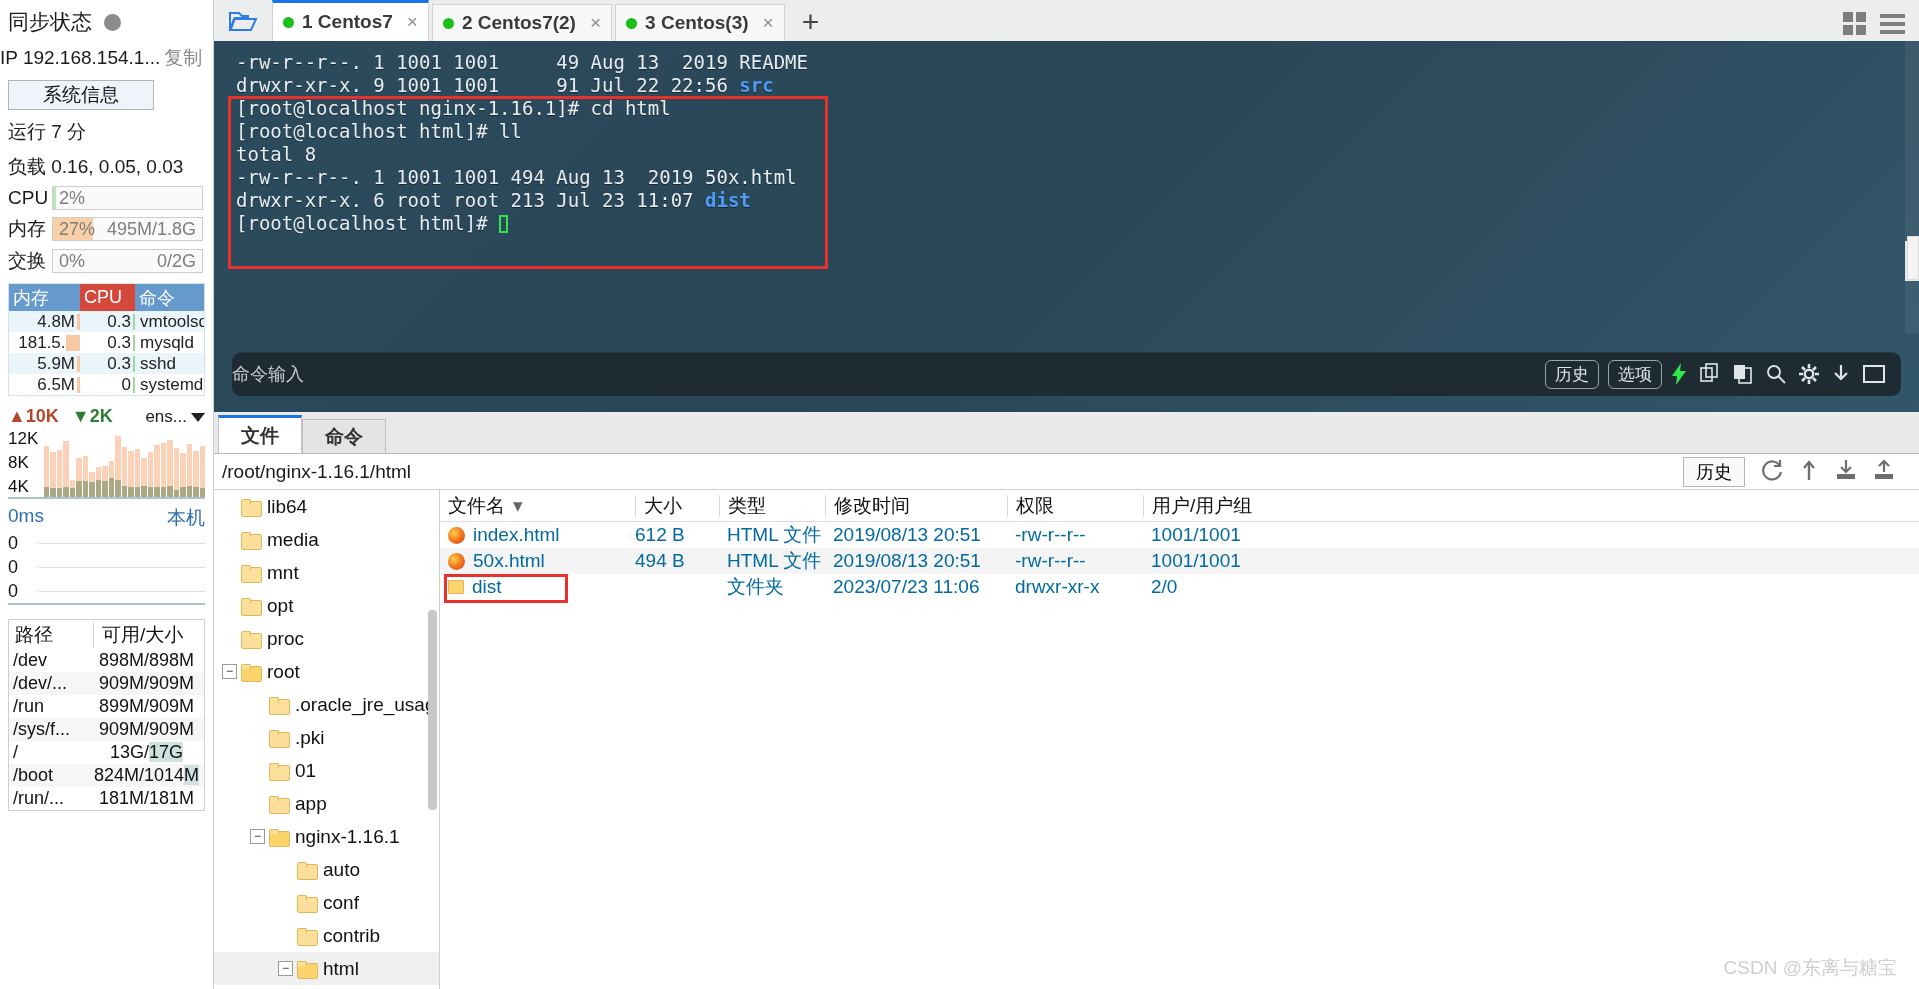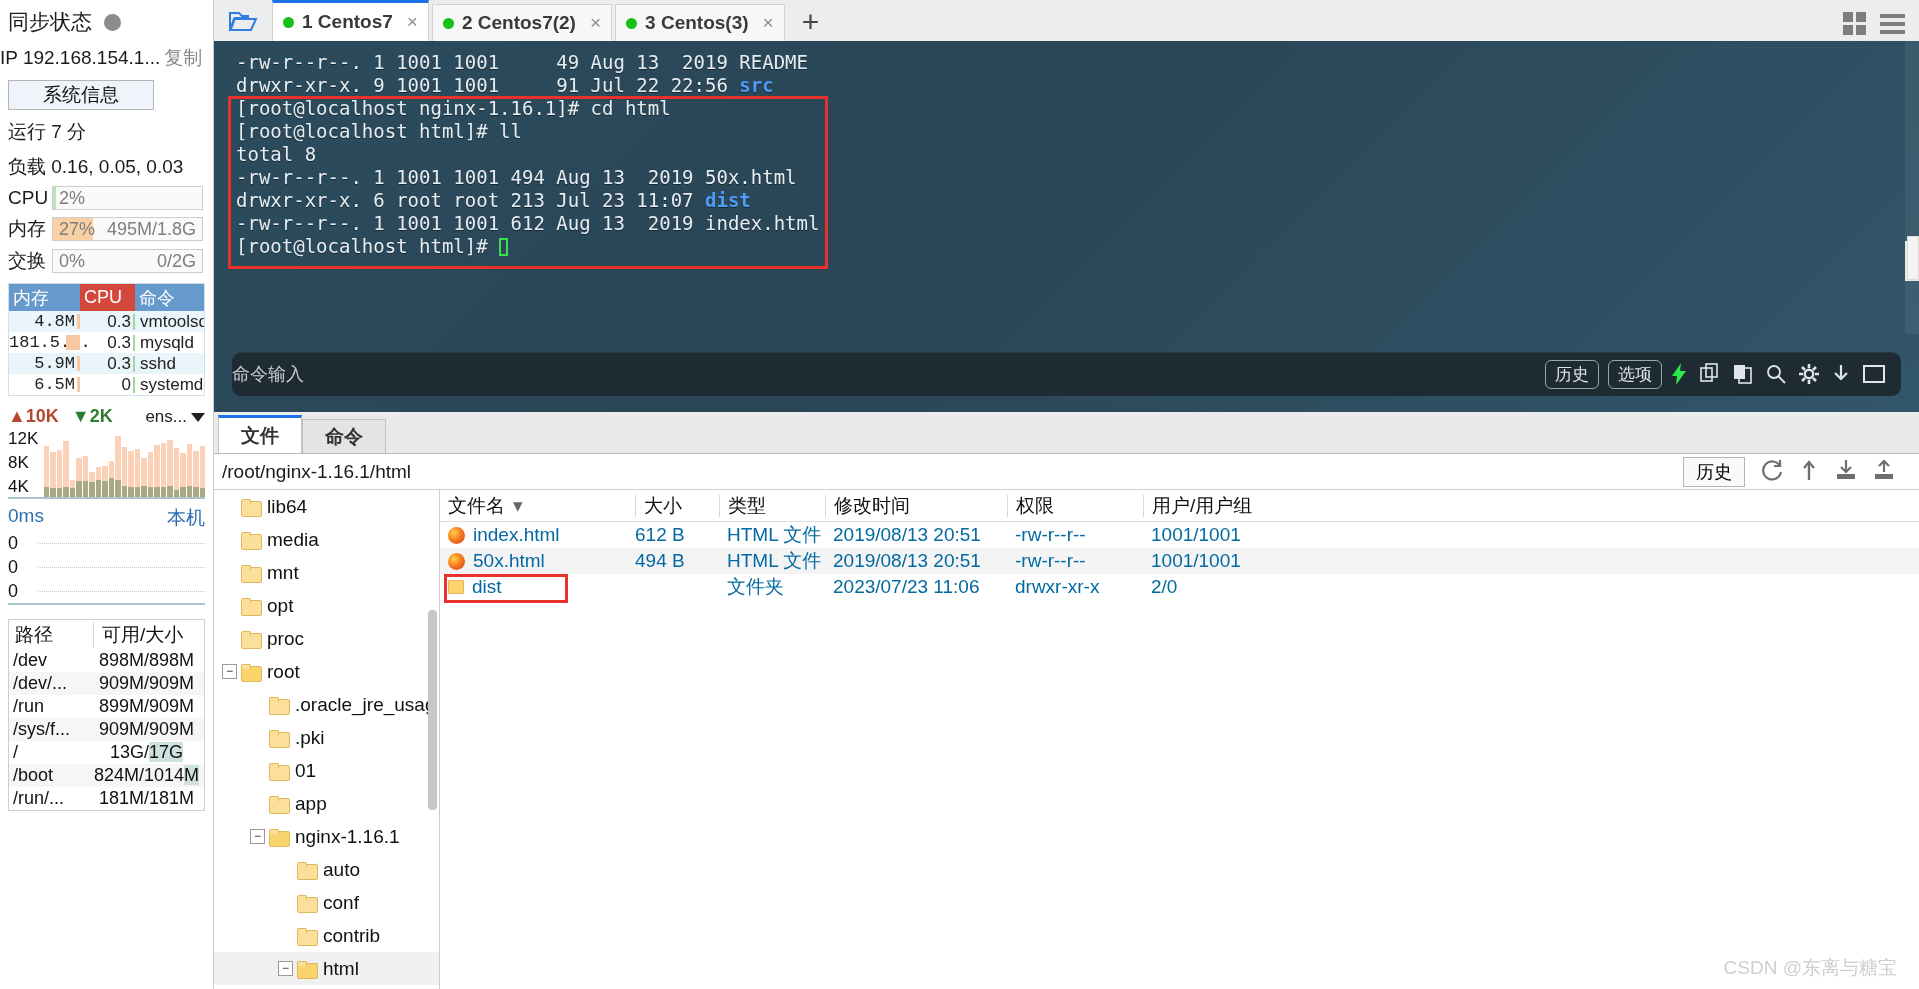--- a/index.html
+++ b/index.html
@@ -38,21 +38,21 @@
   .proc-tbl{ margin:9px 8px 0 8px; border:1px solid #cfe0ee; }
   .proc-head{ display:flex; background:#6699cc; color:#fff; font-size:18px; height:27px;
     align-items:center; }
   .proc-head div{ padding-left:4px; }
   .ph-mem{ width:71px; }
   .ph-cpu{ width:55px; background:#d4483b; height:27px; line-height:27px; }
   .ph-cmd{ flex:1; }
   .proc-row{ display:flex; font-size:17px; height:21px; align-items:center;
     background:#fff; color:#222; }
   .proc-row:nth-child(odd){ background:#eaf4fb; }
-  .pr-mem{ width:71px; text-align:right; padding-right:5px; position:relative;font-family:Liberation Mono, monospace;}
+  .pr-mem{ width:71px; text-align:right; padding-right:5px; position:relative;}
   .pr-cpu{ width:55px; text-align:right; padding-right:4px; position:relative;}
   .pr-cmd{ flex:1; padding-left:5px; white-space:nowrap; overflow:hidden;}
   .bar-mem{ position:absolute; right:0; top:2px; bottom:2px; background:#f6c9a4; }
   .bar-cpu{ position:absolute; right:0; top:2px; bottom:2px; background:#9fd79f; width:2px;}
 
   
   .net-head{ display:flex; align-items:center; margin:10px 8px 0 8px; font-size:18px; }
   .net-up{ color:#b6462d; font-weight:bold; }
   .net-dn{ color:#2e7d32; font-weight:bold; margin-left:13px;}
   .net-if{ margin-left:auto; color:#222; font-size:17px; }
@@ -476,21 +476,20 @@
 
     <div class="term">
       <div id="term-lines" style="padding-top:10px;">
           <div class="tline">-rw-r--r--. 1 1001 1001     49 Aug 13  2019 README</div>
           <div class="tline">drwxr-xr-x. 9 1001 1001     91 Jul 22 22:56 <span class="tl-blue">src</span></div>
           <div class="tline">[root@localhost nginx-1.16.1]# cd html</div>
           <div class="tline">[root@localhost html]# ll</div>
           <div class="tline">total 8</div>
           <div class="tline">-rw-r--r--. 1 1001 1001 494 Aug 13  2019 50x.html</div>
           <div class="tline">drwxr-xr-x. 6 root root 213 Jul 23 11:07 <span class="tl-blue">dist</span></div>
-          <div class="tline">-rw-r--r--. 1 1001 1001 612 Aug 13  2019 index.html</div>
           <div class="tline">[root@localhost html]# <span class="cursor-blk"></span></div>
         </div>
       <div class="redbox"></div>
       <div class="term-scroll">
           <i></i>
         </div>
 
       <div class="cmdbar">
         <div class="cmd-input">命令输入</div>
         <div class="pill">历史</div>

